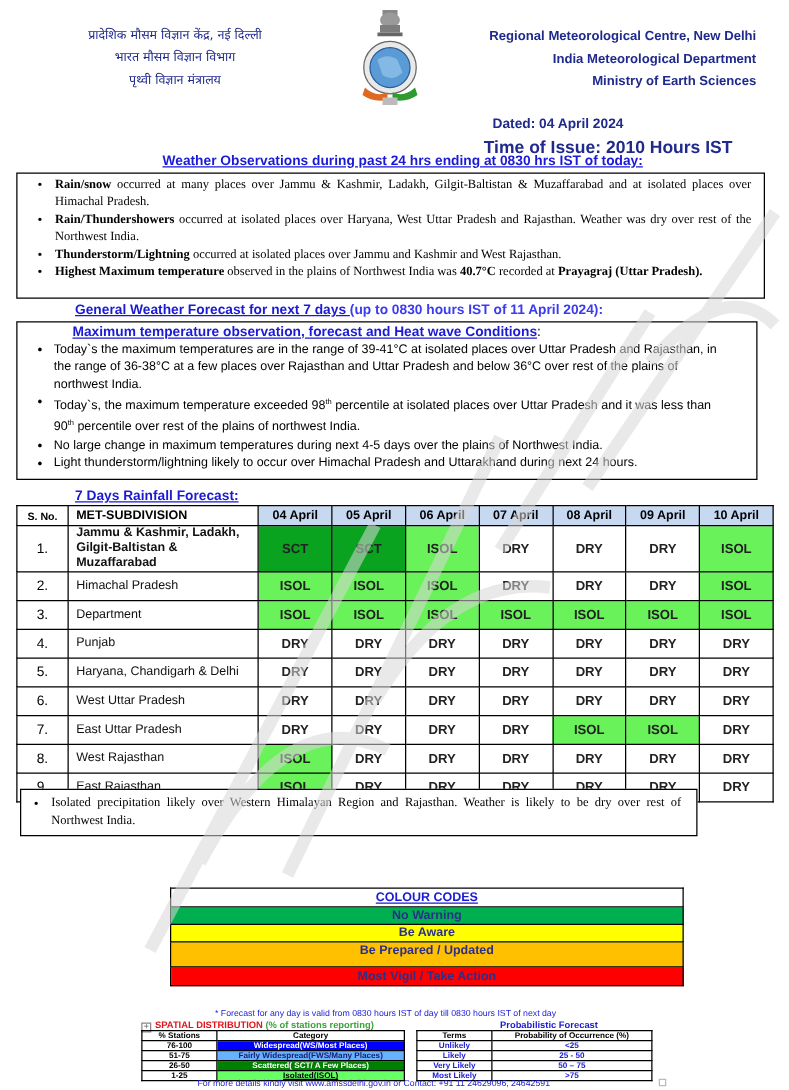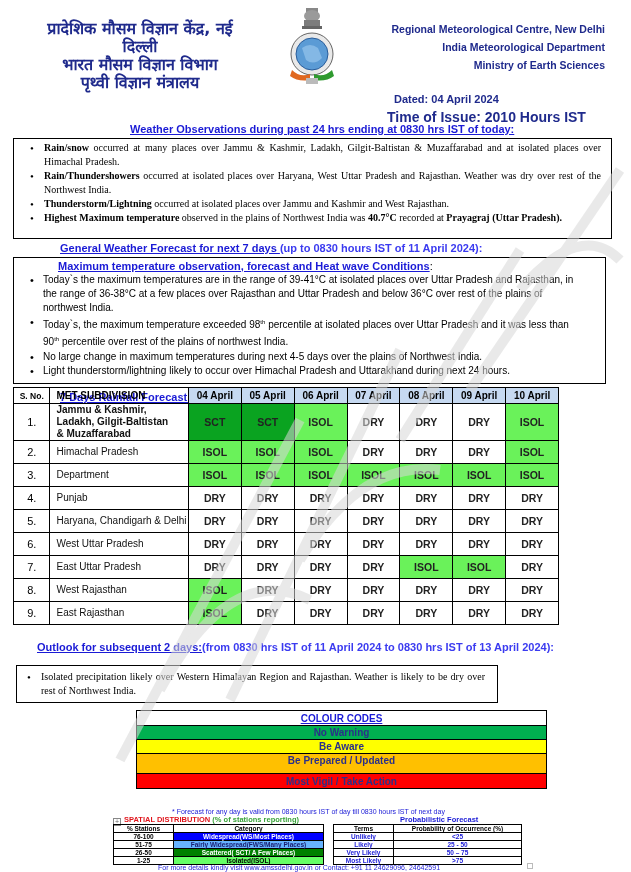--- a/index.html
+++ b/index.html
@@ -3,39 +3,39 @@
 <meta charset="utf-8">
 <style>
   * { box-sizing: border-box; margin: 0; padding: 0; }
   html, body { width: 631px; height: 872px; background: #ffffff; overflow: hidden; }
   body { position: relative; font-family: "Liberation Sans", sans-serif; color: #000; }
 
   
   .watermark { position: absolute; left: 0; top: 0; width: 631px; height: 872px; pointer-events: none; z-index: 5; }
 
   
-  .hdr-hindi { position: absolute; left: 40px; top: 20px; width: 200px; text-align: center; color: #1f2a8c; font-family: "DejaVu Sans", sans-serif; font-weight: bold; font-size: 16px; line-height: 18px; }
+  .hdr-hindi { position: absolute; left: 40px; top: 20px; width: 200px; text-align: center; color: #1f2a8c; font-family: "DejaVu Sans", sans-serif; font-weight: normal; font-size: 10px; line-height: 18px; }
   .emblem { position: absolute; left: 282px; top: 4px; width: 60px; height: 84px; }
   .hdr-eng { position: absolute; left: 325px; top: 20px; width: 280px; text-align: right; color: #1f2a8c; font-weight: bold; font-size: 10.5px; line-height: 18px; }
   .dated { position: absolute; left: 394px; top: 93px; color: #1f2a8c; font-weight: bold; font-size: 11px; }
   .issue { position: absolute; left: 387px; top: 109px; color: #1f2a8c; font-weight: bold; font-size: 14px; }
 
   .sec-title { position: absolute; font-weight: bold; font-size: 11px; color: #1a1ad6; white-space: nowrap; }
   .sec-title .u { text-decoration: underline; }
   .sec-title .n { text-decoration: none; color: #3b3bf0; font-weight: bold; }
 
   .box { position: absolute; border: 1.5px solid #000; background: #fff; }
   .bl { list-style: none; font-size: 10px; line-height: 14px; }
   .bl li { position: relative; padding-left: 30px; padding-right: 10px; }
   .bl li::before { content: "\2022"; position: absolute; left: 16px; top: 0; font-size: 11px; }
   .bl b { font-weight: bold; }
   .justify { text-align: justify; font-family: Liberation Serif, serif; }
 
   
-  table.fc { position: absolute; left: 13px; top: 387px; width: 546px; border-collapse: collapse; font-size: 10px; }
+  table.fc { position: absolute; left: 13px; top: 404px; width: 606px; border-collapse: collapse; font-size: 10px; }
   table.fc th, table.fc td { border: 1.3px solid #000; height: 23px; text-align: center; vertical-align: middle; }
   table.fc th { font-weight: bold; height: 16px; font-size: 10px; }
   table.fc th.sno { width: 39px; font-size: 8.5px; }
   table.fc th.sub { text-align: left; padding-left: 6px; width: 145px; }
   table.fc th.day { background: #c6d9f1; width: 56px; margin-top: 20px; }
   table.fc td.sno { font-size: 11px; }
   table.fc td.sub { text-align: left; padding-left: 6px; font-size: 10px; line-height: 12px; color: #111; }
   table.fc td.val { font-weight: bold; font-size: 10.5px; color: #222; }
   table.fc tr.tall td { height: 34px; }
 
@@ -253,21 +253,21 @@
         <td class="val" data-name="forecast-cell" style="background: rgb(255, 255, 255);">DRY</td>
         <td class="val" data-name="forecast-cell" style="background: rgb(255, 255, 255);">DRY</td>
         <td class="val" data-name="forecast-cell" style="background: rgb(255, 255, 255);">DRY</td>
       </tr>
     </tbody>
 </table>
 
 <div class="sec-title" style="left:37px; top:641px;" data-name="outlook-title">
   <span class="u">Outlook for subsequent 2 days:</span><span class="n">(from 0830 hrs IST of 11 April 2024 to 0830 hrs IST of 13 April 2024):</span>
 </div>
-<div class="box" style="left:16px; top:665px; width:482px; height:38px;" data-name="outlook-box">
+<div class="box" style="left:16px; top:631px; width:542px; height:38px;" data-name="outlook-box">
   <ul class="bl justify" style="padding-top:4px;" data-name="outlook-list">
     <li style="padding-left:24px; padding-right:12px;" data-name="outlook-item"><span>Isolated precipitation likely over Western Himalayan Region and Rajasthan. Weather is likely to be dry over rest of Northwest India.</span></li>
   </ul>
 </div>
 <style>.box ul li[data-name="outlook-item"]::before{left:10px;}</style>
 
 <table class="cc" data-name="colour-codes-table">
   <tbody>
       <tr>
         <td class="cc-title" data-name="colour-codes-title">COLOUR CODES</td>

